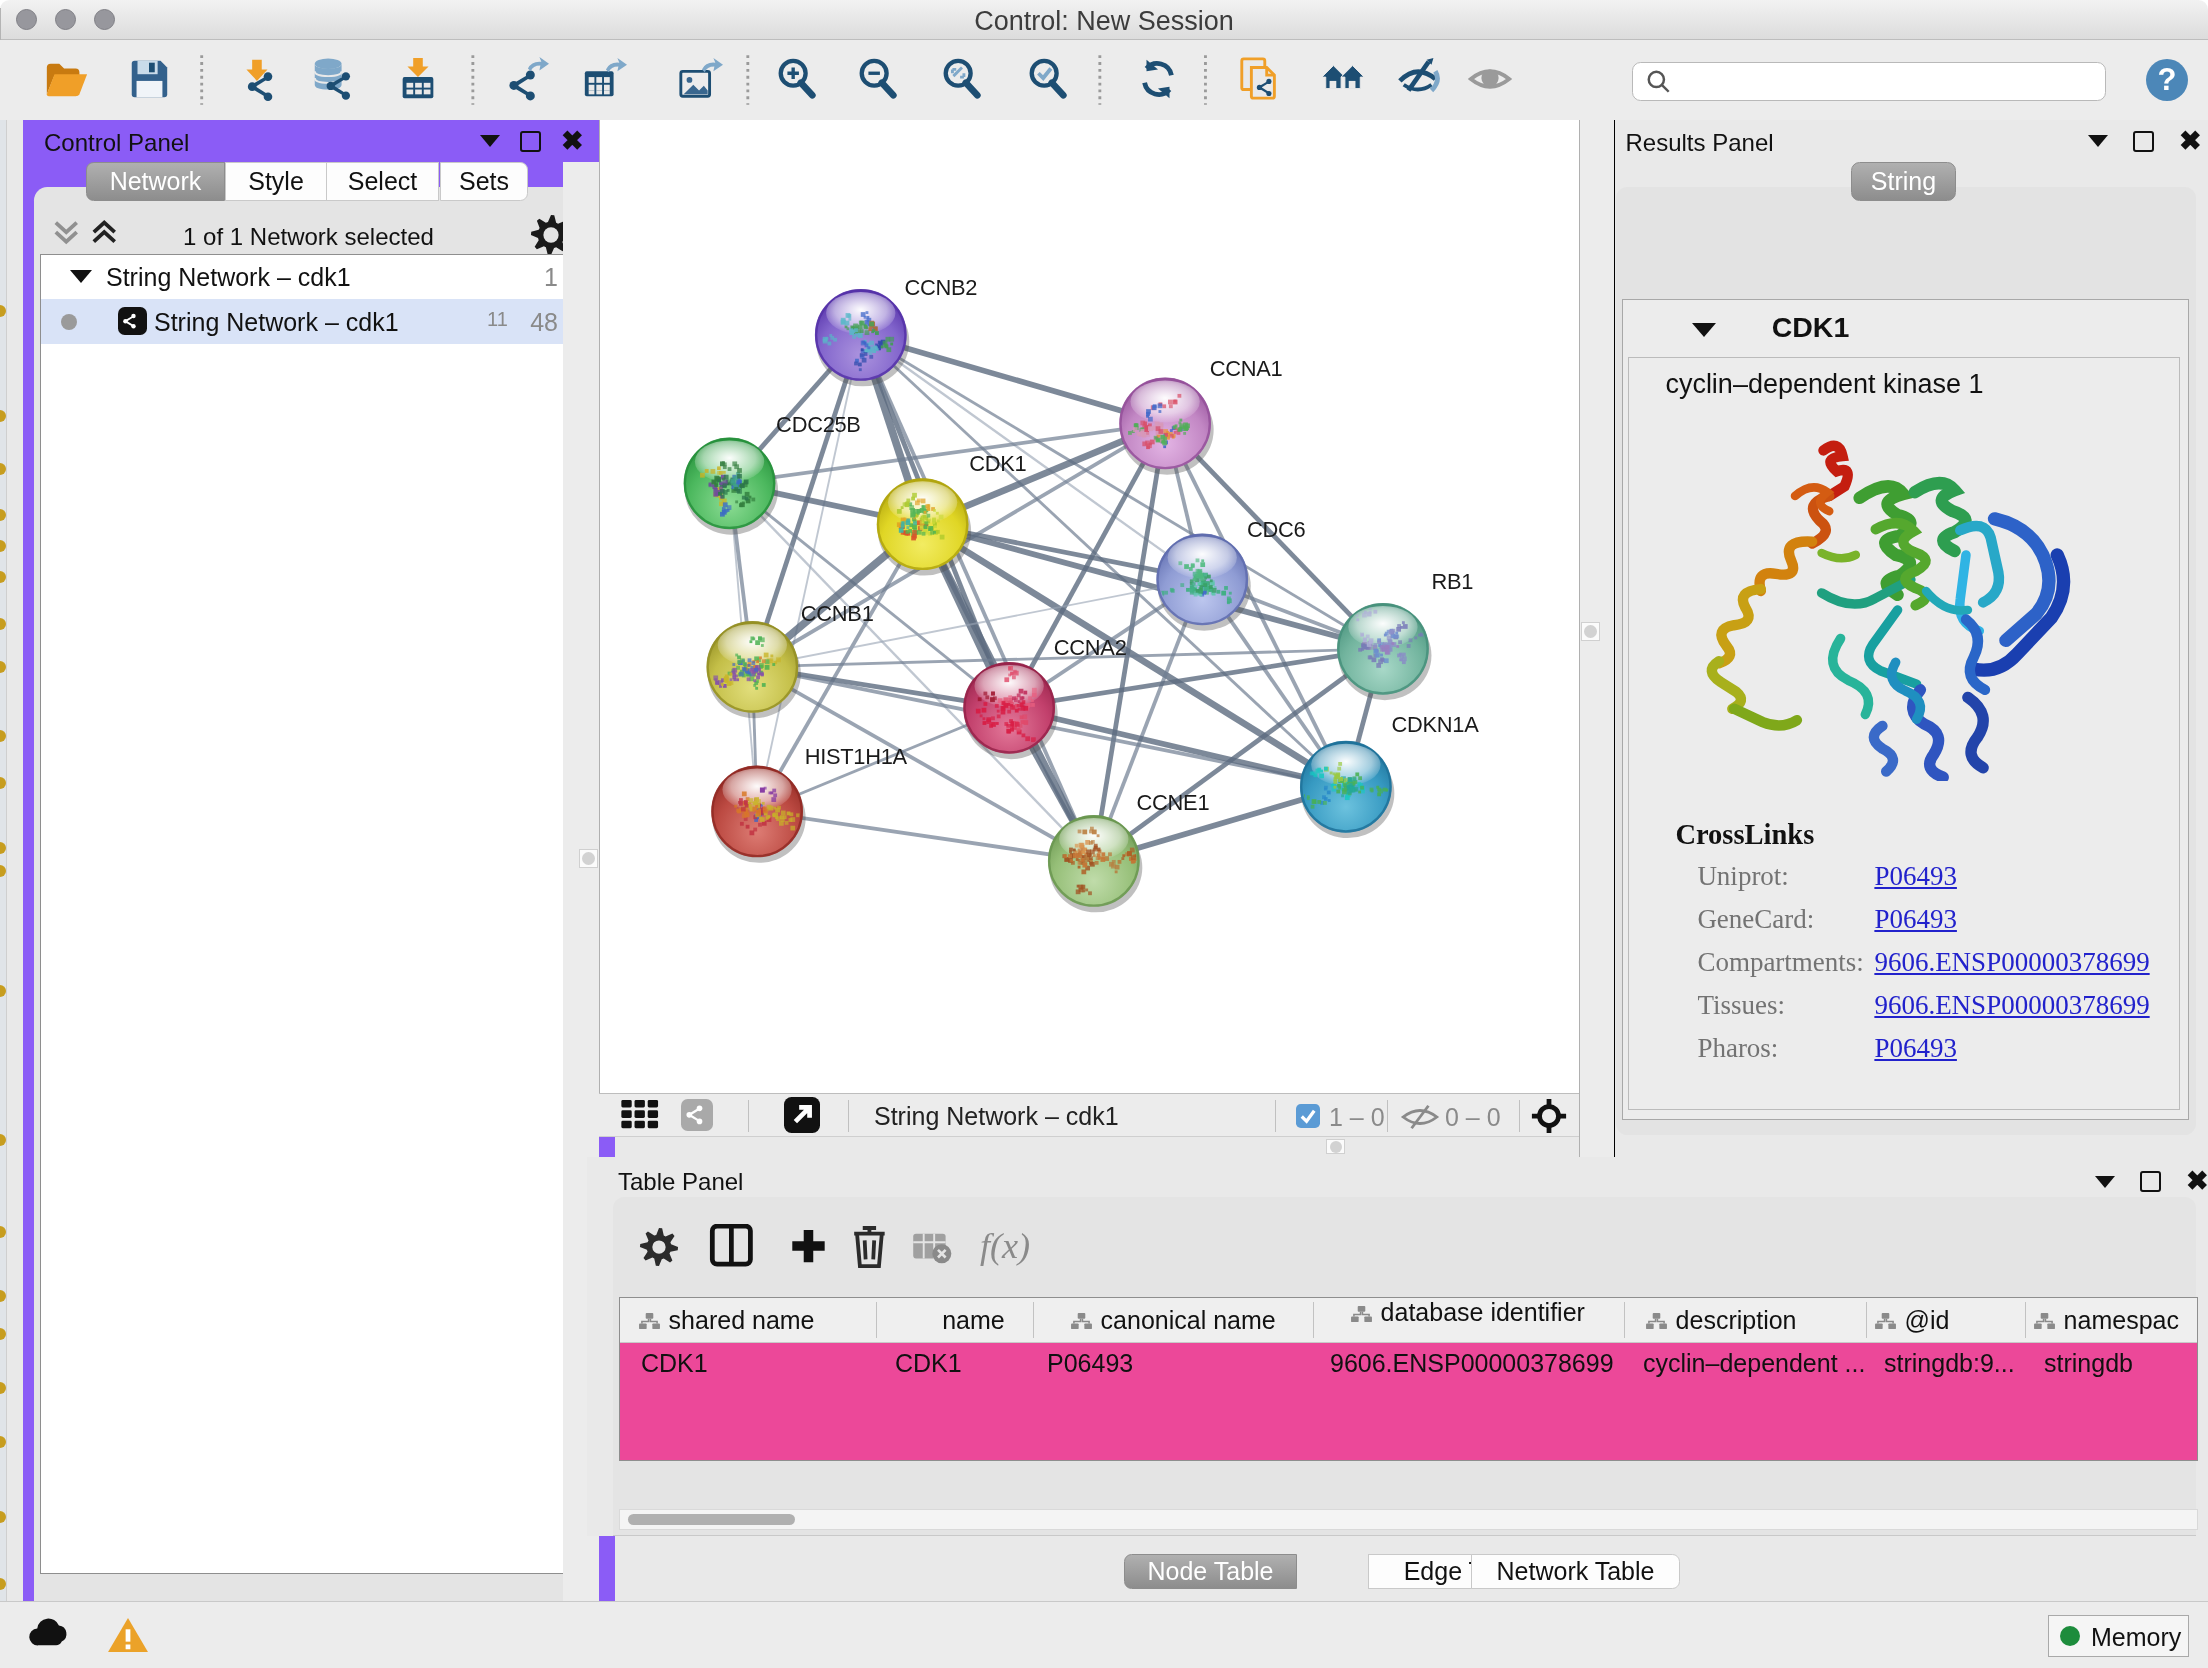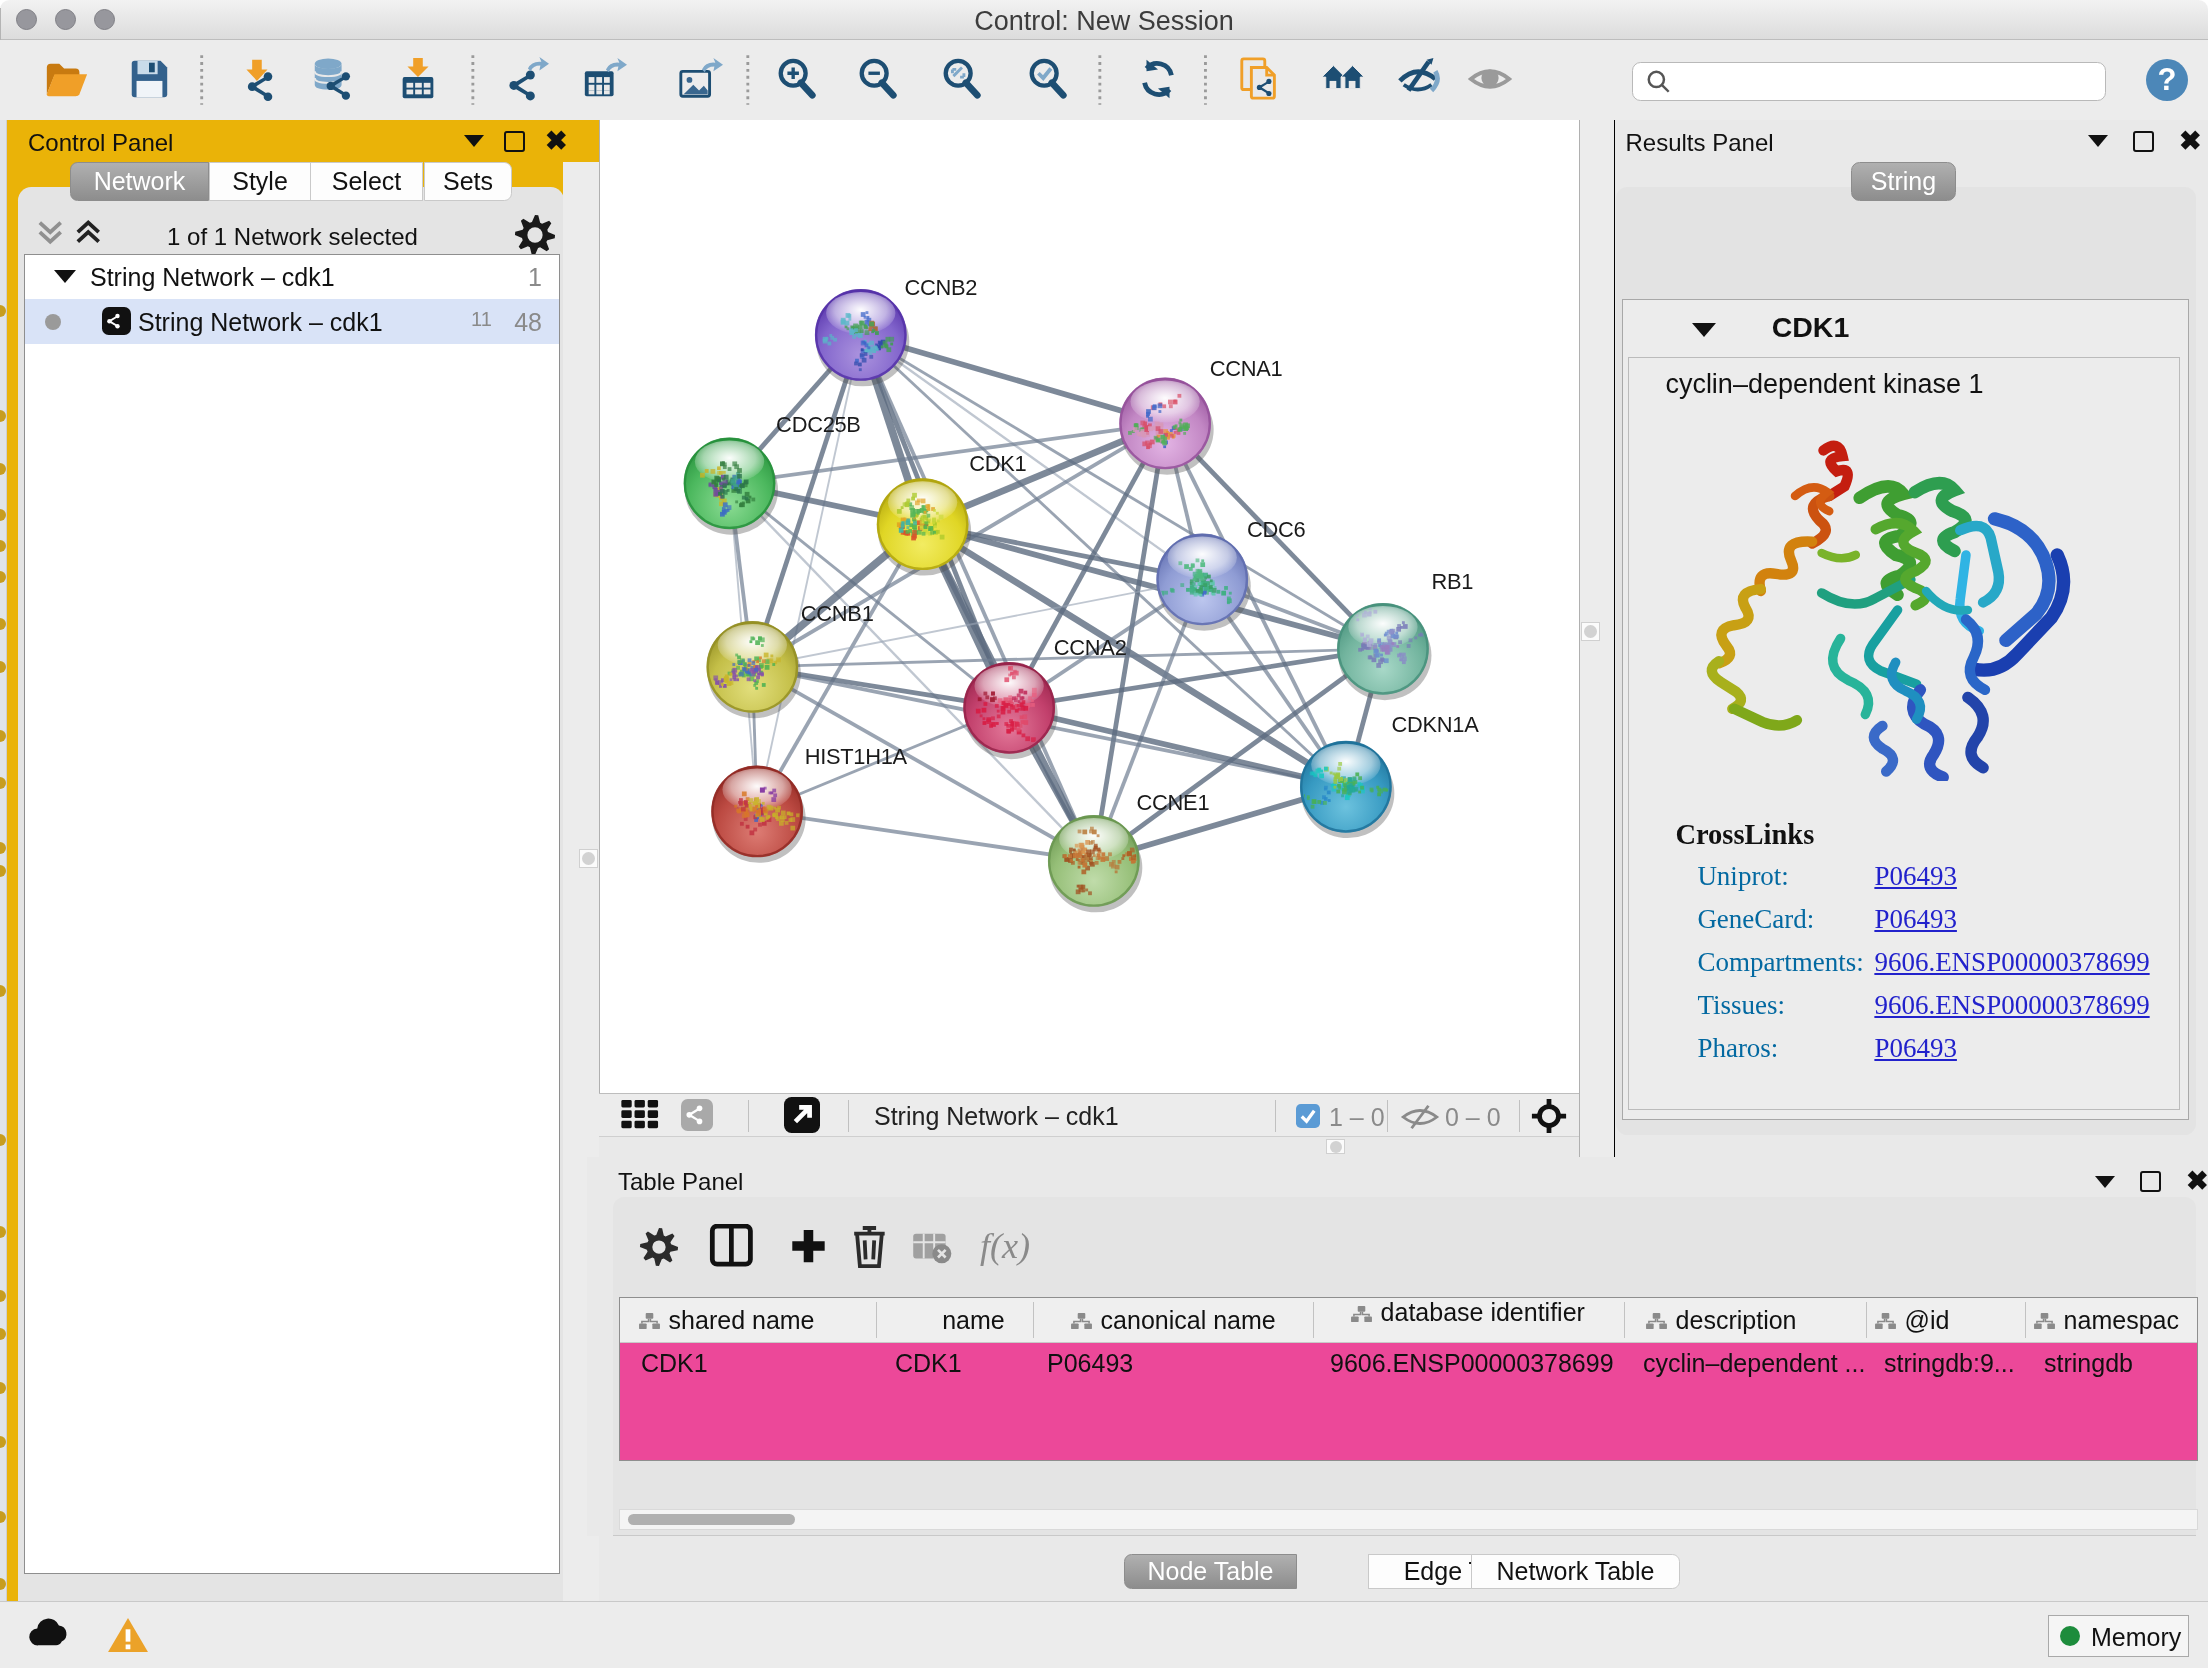--- a/index.html
+++ b/index.html
@@ -211,21 +211,21 @@
 <div class="abs" style="left:1632px;top:22px;width:474px;height:39px;background:#fff;border:1.9px solid #b9b9b9;border-radius:8.6px">
  <svg width="28.5" height="28.5" style="position:absolute;left:11.4px;top:4.8px" viewBox="0 0 30 30">
         <circle cx="13" cy="12" r="8" fill="none" stroke="#555" stroke-width="2.6"></circle>
         <path d="M19,18 L26,25" stroke="#555" stroke-width="2.6"></path>
       </svg>
 </div>
 
 <div class="abs" style="left:2146px;top:19px;width:42px;height:42px;border-radius:50%;background:#4c87b8;color:#fff;font-size:31px;font-weight:bold;text-align:center;line-height:42px">?</div>
 </div>
 
-<div class="abs" style="left:7px;top:120px;width:592px;height:1481px;background:#eab308">
+<div class="abs" style="left:23px;top:120px;width:592px;height:1481px;background:#8b5cf6">
   <div class="abs ptitle" style="left:21px;top:8.6px">Control Panel</div>
   <div class="wicons" style="left:457px;top:7.6px;height:27px;gap:20px">
     <div class="tri"></div>
       <div class="sq"></div>
       <div class="xx">✖</div>
   </div>
 
   <div class="abs" style="left:11.4px;top:67px;width:546px;height:1462px;background:#e4e4e4;border-radius:13.3px 13.3px 0 0"></div>
 
   <div class="tab tabsel" style="left:63px;top:42px;width:139px;border-radius:7.6px 0 0 7.6px">Network</div>
@@ -1829,21 +1829,21 @@
 <path d="M168,210 q-20,30 8,44 q30,12 18,36" stroke="#28b49a" stroke-width="10"></path>
 <path d="M205,95 q25,-14 40,2 q-22,12 0,22 q24,8 2,20 q-22,8 0,18 q22,8 0,18" stroke="#55a82e" stroke-width="11"></path>
 <path d="M148,120 q20,10 36,2" stroke="#7ab32a" stroke-width="9"></path>
 <path d="M258,160 q20,24 44,20" stroke="#22a8b8" stroke-width="9"></path>
 <path d="M300,190 q20,16 8,40 q-12,22 12,34" stroke="#2a66c8" stroke-width="11"></path>
 <path d="M120,60 q18,-16 34,-4 q-16,12 2,20" stroke="#d45c12" stroke-width="9"></path>
 <path d="M226,235 q-12,20 10,30 q24,10 12,30" stroke="#1f8fc0" stroke-width="10"></path>
 </g>
         </svg>
       <div style="position:absolute;left:46px;top:461px;font-family:'Liberation Serif',serif;font-size:28.5px;font-weight:bold;color:#111">CrossLinks</div>
-      <div style="position:absolute;left:68px;top:497px;font-family:'Liberation Serif',serif;font-size:27px;color:#0369a1;line-height:43px">
+      <div style="position:absolute;left:68px;top:497px;font-family:'Liberation Serif',serif;font-size:27px;color:#737373;line-height:43px">
         <div>Uniprot:</div>
           <div>GeneCard:</div>
           <div>Compartments:</div>
           <div>Tissues:</div>
           <div>Pharos:</div>
       </div>
       <div style="position:absolute;left:245px;top:497px;font-family:'Liberation Serif',serif;font-size:27px;color:#2222cc;line-height:43px;text-decoration:underline">
         <div>P06493</div>
           <div>P06493</div>
           <div>9606.ENSP00000378699</div>

